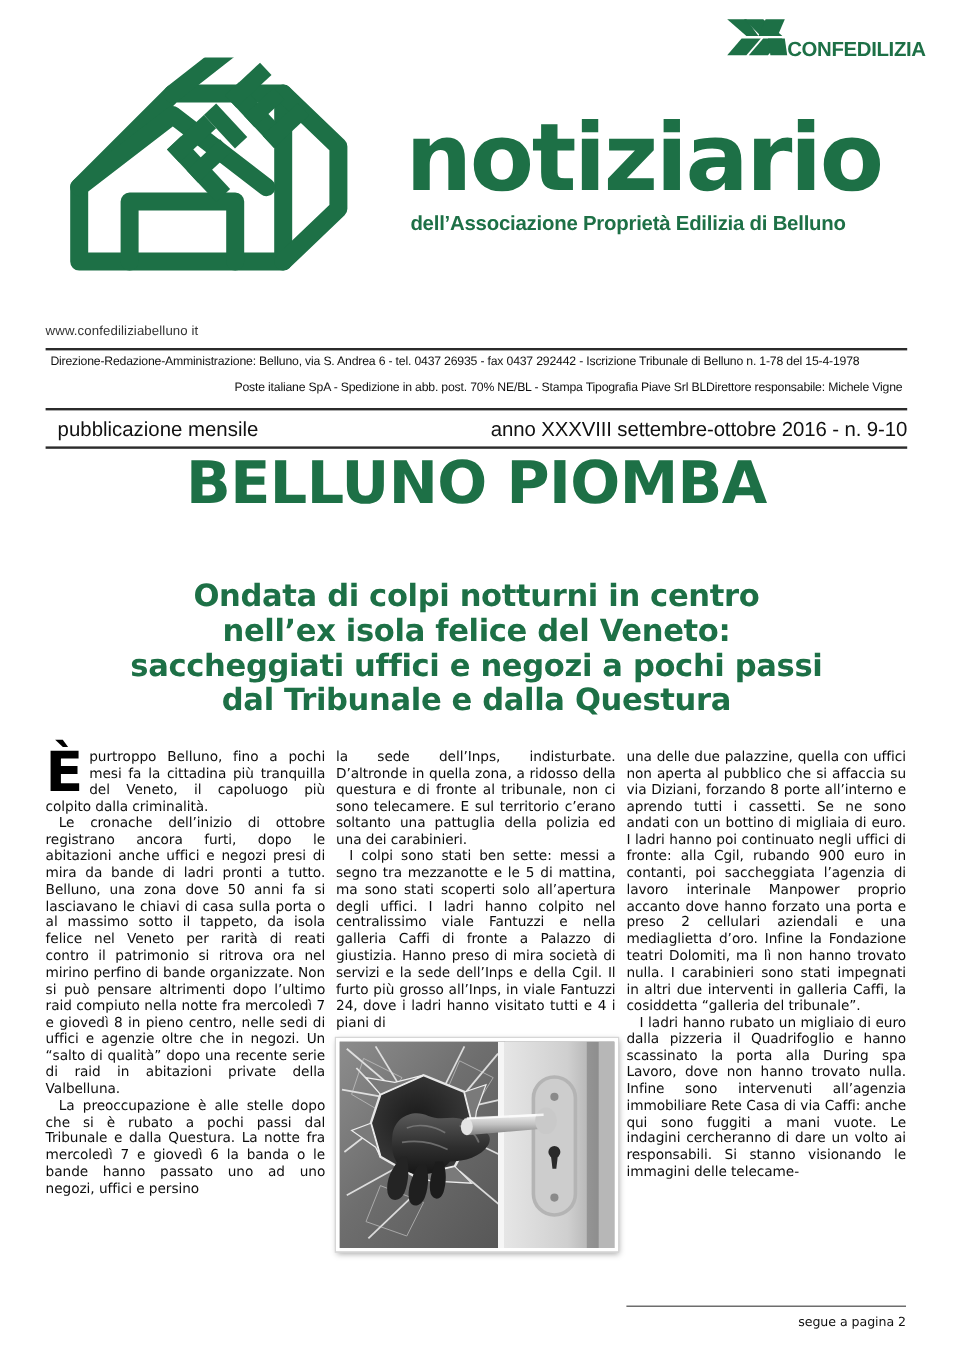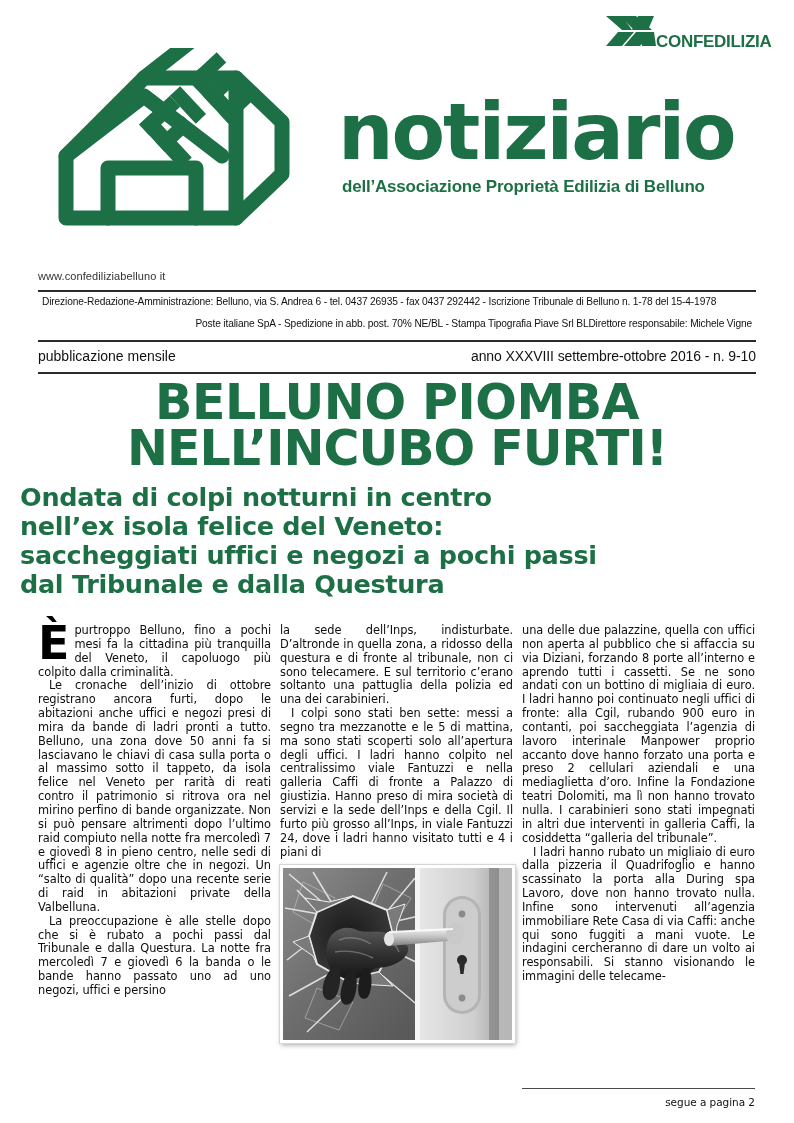--- a/index.html
+++ b/index.html
@@ -85,23 +85,23 @@
     position:absolute;left:42px;right:42px;
     font-size:10.2px;
     color:#111;
     letter-spacing:-0.15px;
     white-space:nowrap;
   }
   .infoline.l1{top:296px;}
   .infoline.l2{top:318px;display:flex;justify-content:flex-end;}
 
   .issueline{
-    position:absolute;left:38px;right:38px;
+    position:absolute;left:48px;right:38px;
     top:348px;
-    font-size:14px;
+    font-size:17px;
     display:flex;justify-content:space-between;
     color:#111;
   }
   .issueline .right{letter-spacing:-0.1px;}
 
   
   .headline{
     position:absolute;left:0;right:0;top:380px;
     text-align:center;
     color:#1d7046;
@@ -109,20 +109,21 @@
     font-weight:bold;
     font-size:49px;
     line-height:0.93;
     letter-spacing:-0.5px;
     padding:0 44px;
   }
   .headline .hl2{letter-spacing:-1px;}
 
   .subhead{
     position:absolute;left:0;right:0;top:483px;
+    text-align:center;
     color:#1d7046;
     font-family:"DejaVu Sans", sans-serif;
     font-weight:bold;
     font-size:25.5px;
     line-height:1.14;
     letter-spacing:-0.3px;
     padding:0 20px;
   }
 
   
@@ -248,21 +249,20 @@
 
   <div class="issueline">
     <span>pubblicazione mensile</span>
     <span class="right">anno XXXVIII settembre-ottobre 2016 - n. 9-10</span>
   </div>
 
   <div class="rule r3"></div>
 
   <div class="headline">
     <div class="hl1">BELLUNO PIOMBA</div>
-    <div class="hl2">NELL’INCUBO FURTI!</div>
   </div>
 
   <div class="subhead">
     <div>Ondata di colpi notturni in centro</div>
     <div>nell’ex isola felice del Veneto:</div>
     <div>saccheggiati uffici e negozi a pochi passi</div>
     <div>dal Tribunale e dalla Questura</div>
   </div>
 
   <div class="columns">

